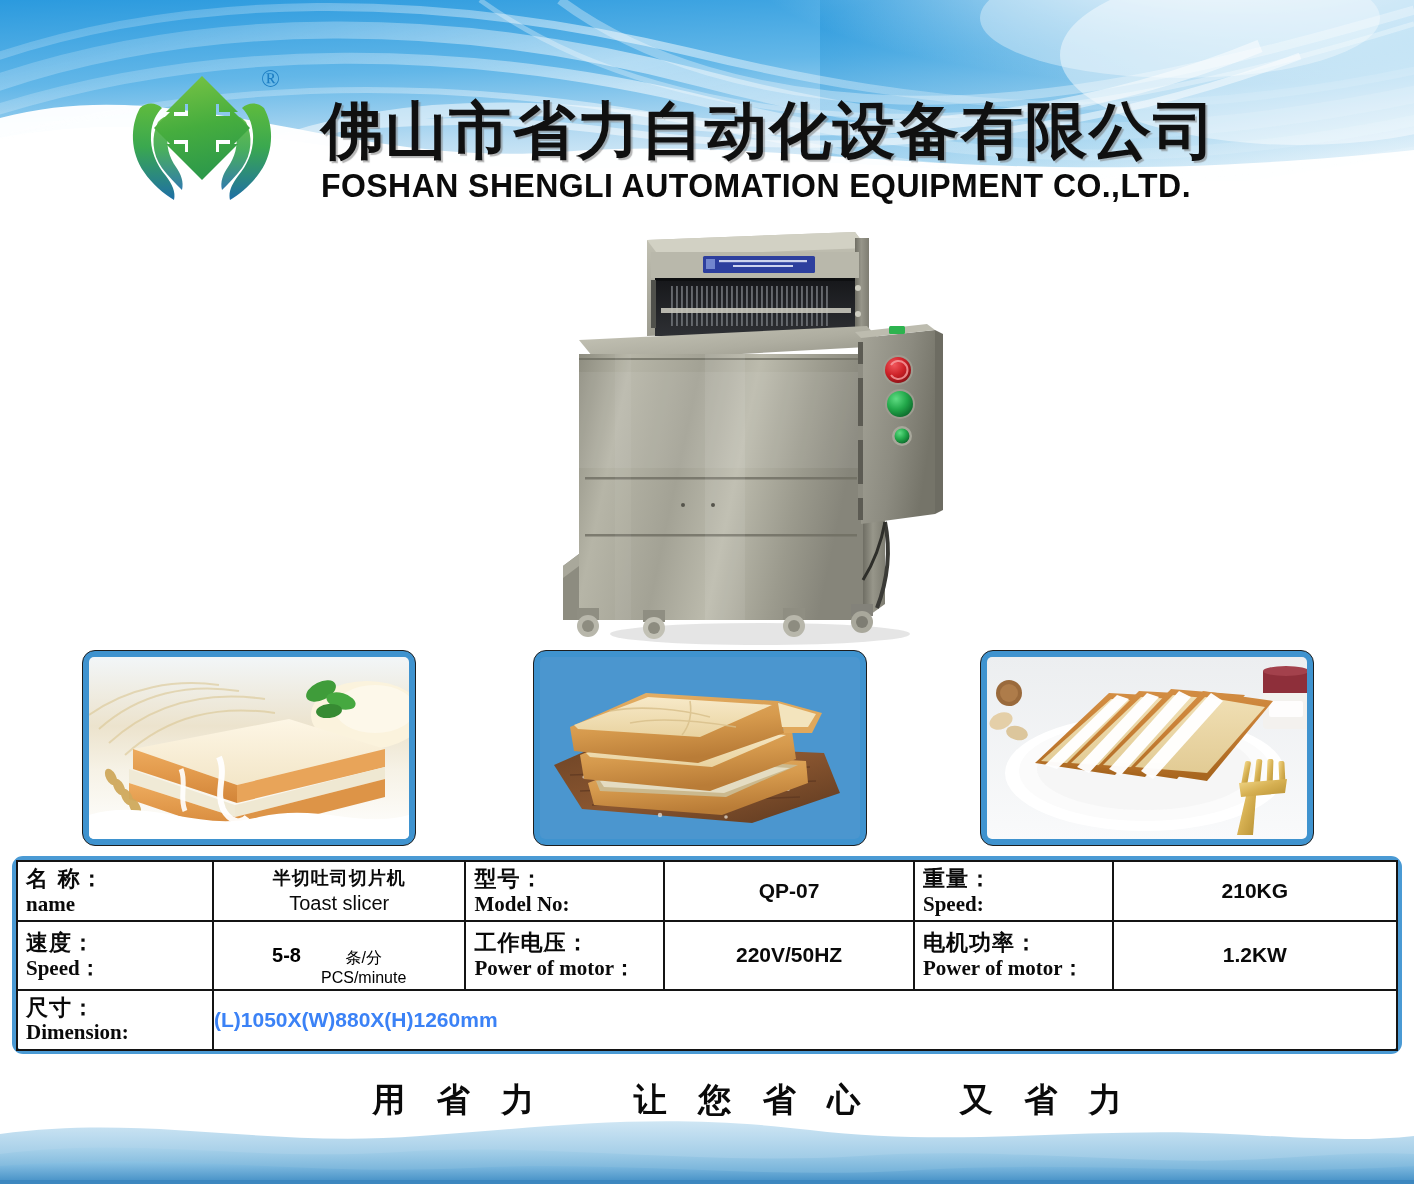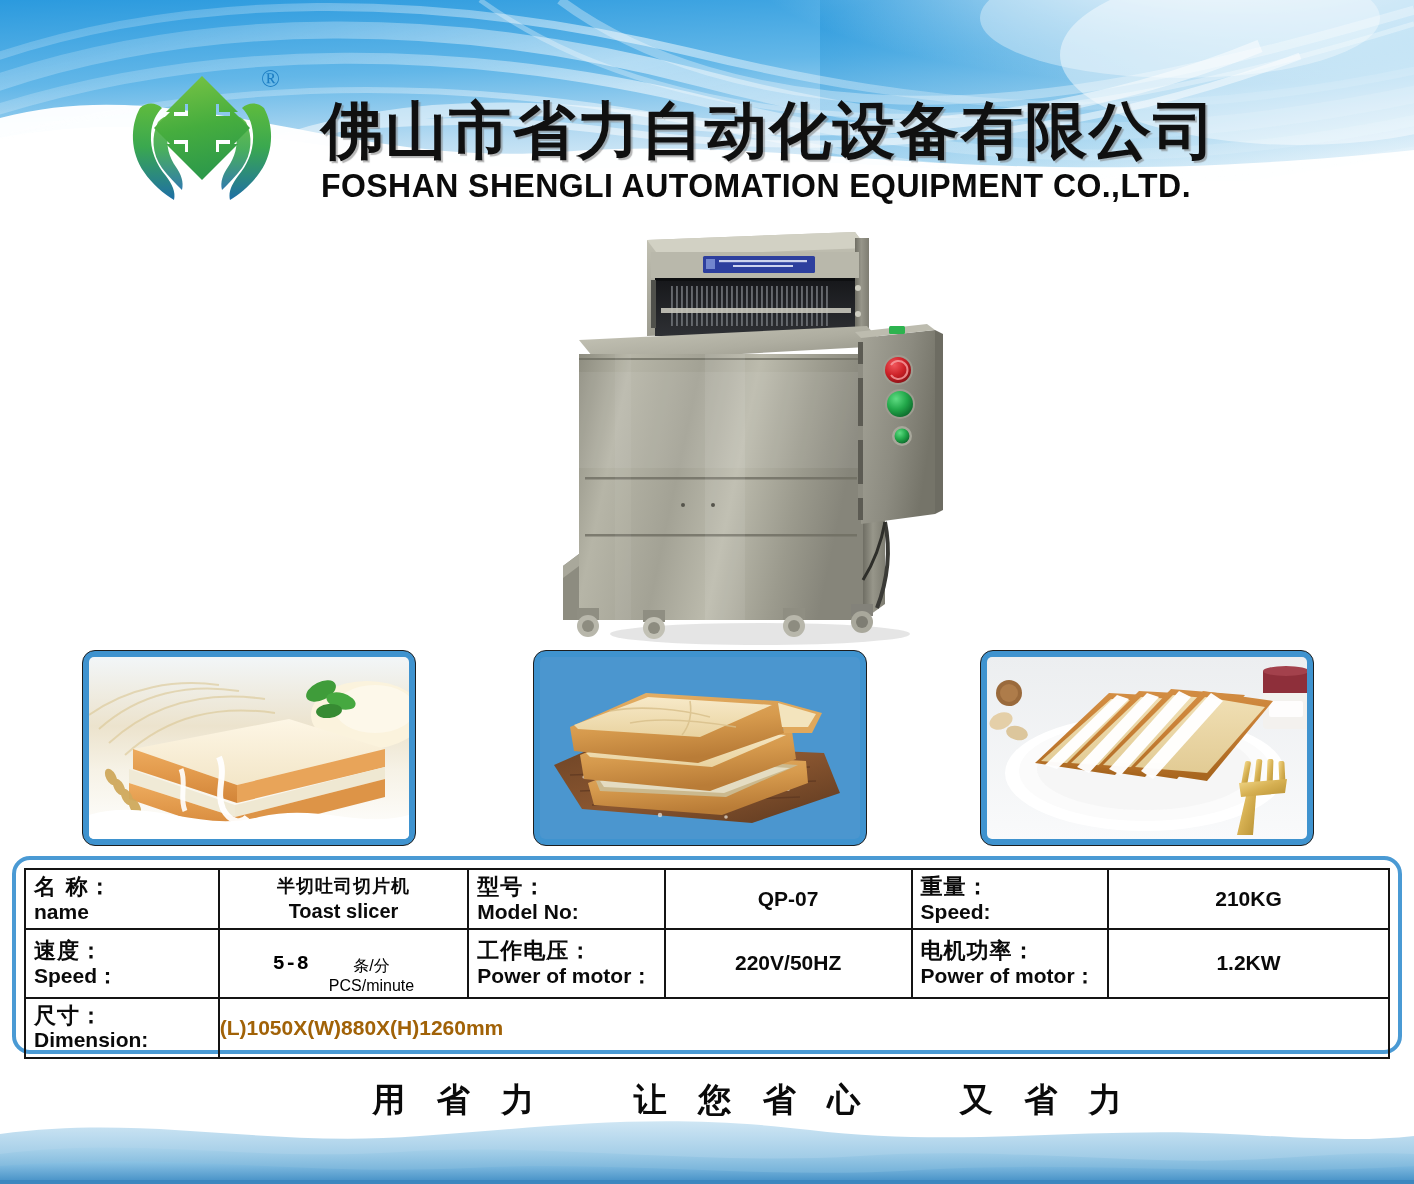--- a/index.html
+++ b/index.html
@@ -102,23 +102,23 @@
   #photo-1 { left: 82px; }
   #photo-2 { left: 533px; }
   #photo-3 { left: 980px; }
 
   
   .spec-table-wrap {
     position: absolute;
     left: 12px; top: 856px;
     width: 1390px; height: 198px;
     border: 4px solid #4a9ad4;
-    border-radius: 18px;
+    border-radius: 11px;
     background: #ffffff;
-    padding: 8px;
+    padding: 0;
   }
   table.spec {
     width: 100%; height: 100%;
     border-collapse: collapse;
     table-layout: fixed;
   }
   table.spec td {
     border: 2px solid #141414;
     padding: 0;
     vertical-align: middle;
@@ -129,60 +129,60 @@
   }
   .cell-label .cn {
     font-family: "DejaVu Sans", sans-serif;
     font-size: 22px;
     font-weight: bold;
     color: #0a0a0a;
     letter-spacing: 1px;
     white-space: nowrap;
   }
   .cell-label .en {
-    font-family: Liberation Sans, sans-serif;
+    font-family: Liberation Serif, serif;
     font-size: 21px;
     font-weight: bold;
     color: #0a0a0a;
     white-space: nowrap;
   }
   .cell-val {
     text-align: center;
     font-family: "Liberation Sans", sans-serif;
     font-size: 21px;
     font-weight: bold;
     color: #0a0a0a;
   }
   .cell-val .cn {
     font-family: "DejaVu Sans", sans-serif;
     font-size: 18px;
     font-weight: bold;
     letter-spacing: 1px;
   }
-  .cell-val .en { font-size: 20px; font-weight: bold; }
+  .cell-val .en { font-size: 20px; font-weight: normal; }
   .stack { line-height: 1.3; }
   .speed-cell {
     display: flex;
     align-items: center;
     justify-content: center;
     gap: 20px;
   }
   .speed-num {
-    font-family: Liberation Mono, monospace;
+    font-family: Liberation Sans, sans-serif;
     font-size: 20px;
     font-weight: bold;
   }
   .speed-unit { text-align: center; line-height: 1.28; margin-top: 26px; }
   .dim-cell {
     text-align: left;
     padding-left: 10px;
     font-family: "Liberation Sans", sans-serif;
     font-size: 21px;
     font-weight: bold;
-    color: #a16207;
+    color: #3b82f6;
   }
 
   
   .slogan {
     position: absolute;
     left: 0; top: 1078px;
     width: 1414px;
     text-align: center;
     font-family: "DejaVu Sans", sans-serif;
     font-size: 33px;

